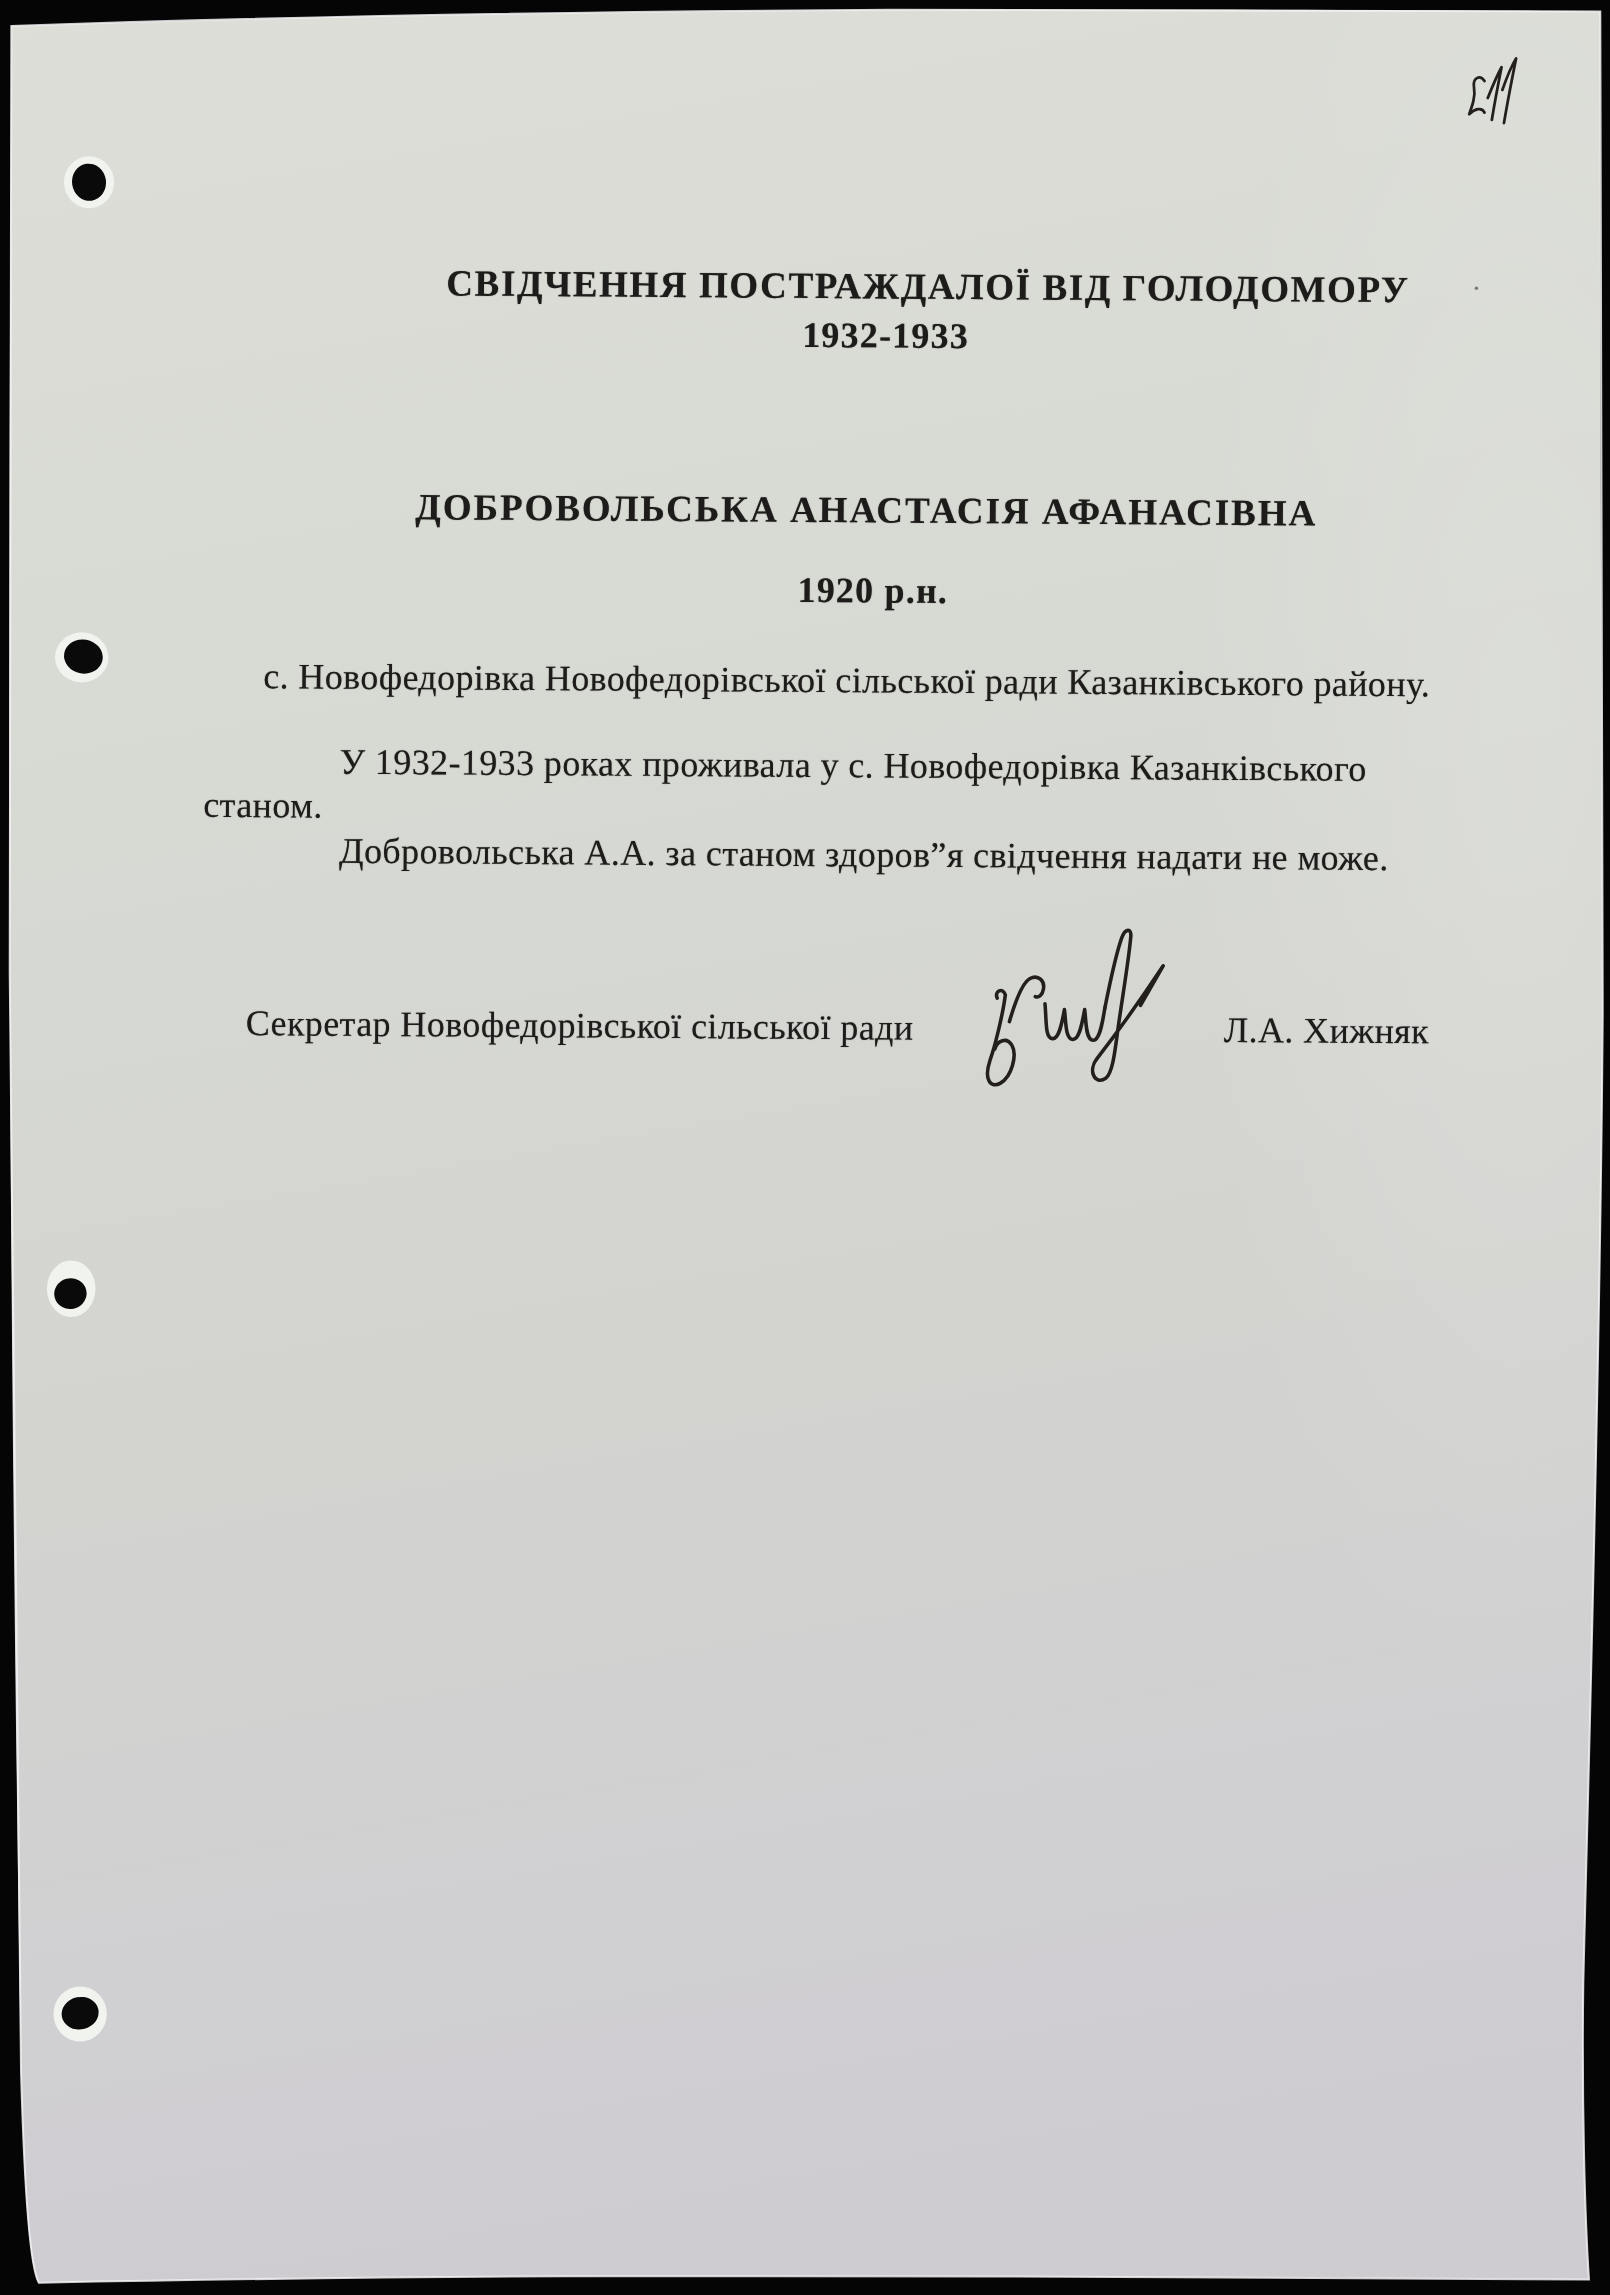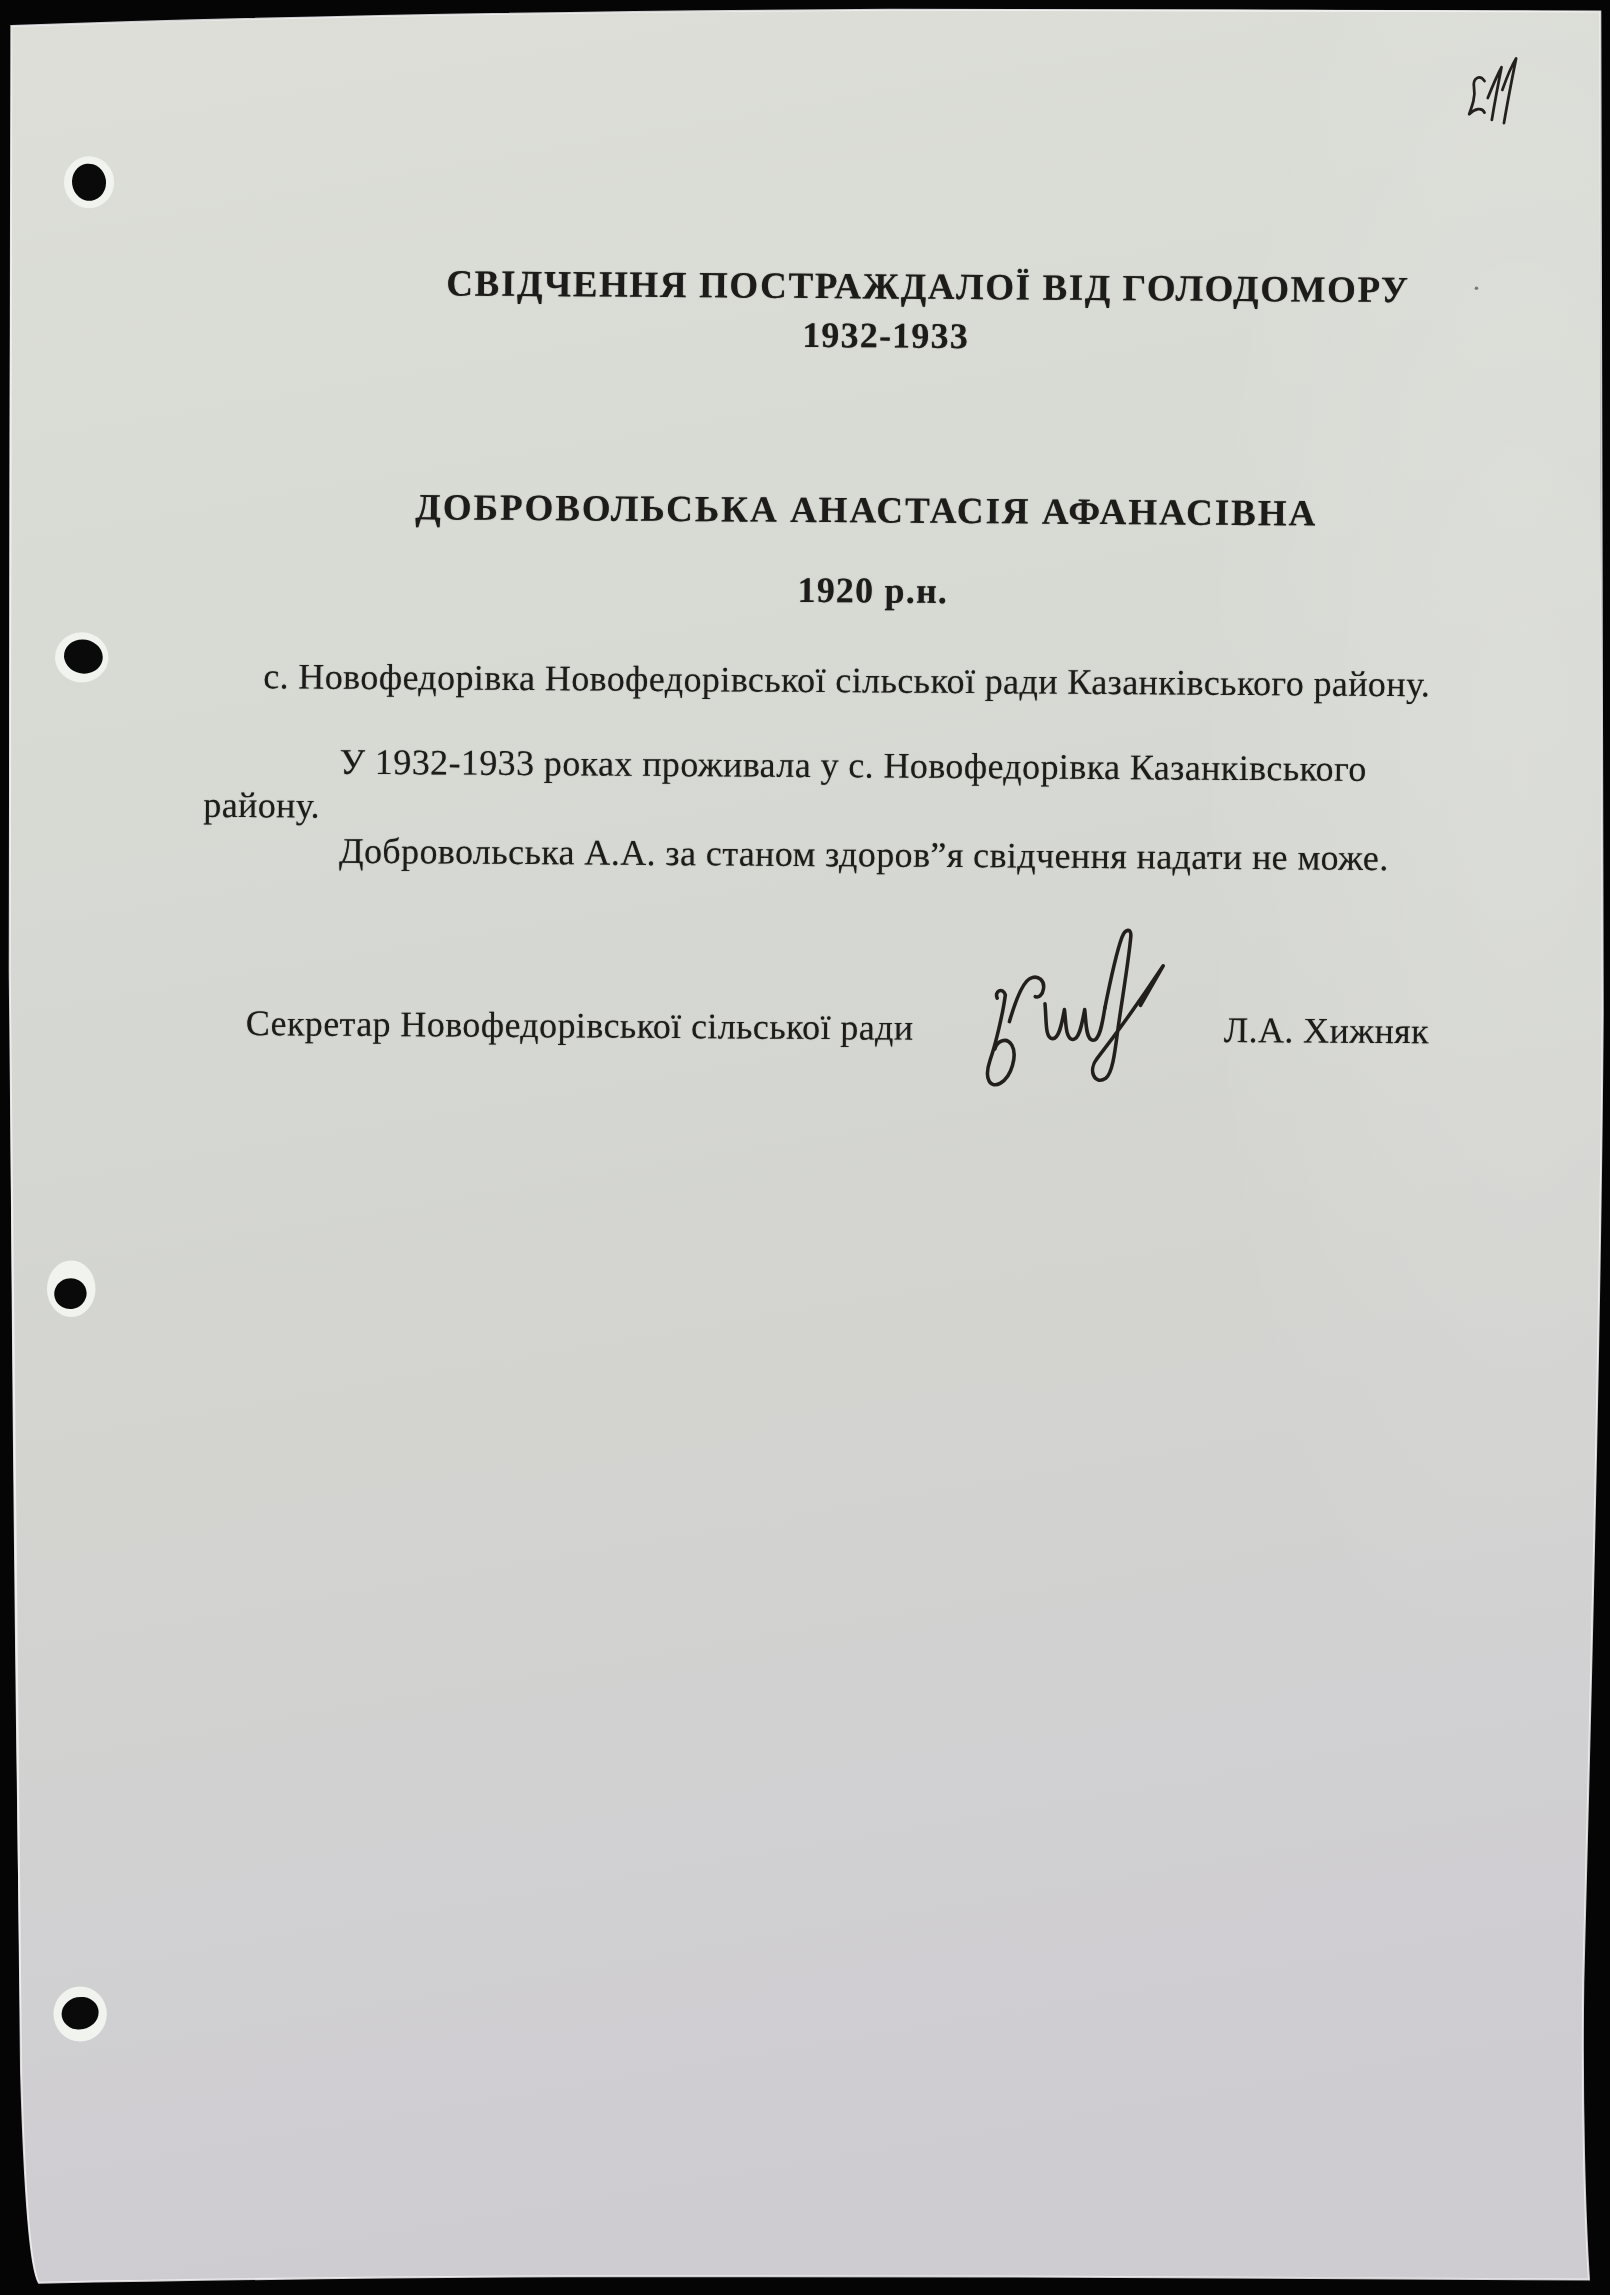--- a/index.html
+++ b/index.html
@@ -140,21 +140,21 @@
   <div class="textlayer">
     <div class="line centered hdr t-title1">СВІДЧЕННЯ ПОСТРАЖДАЛОЇ ВІД ГОЛОДОМОРУ</div>
     <div class="line centered hdr2 t-title2">1932-1933</div>
 
     <div class="line centered hdr t-name">ДОБРОВОЛЬСЬКА АНАСТАСІЯ АФАНАСІВНА</div>
     <div class="line centered hdr2 t-birth">1920 р.н.</div>
 
     <div class="line body-t t-address">с. Новофедорівка Новофедорівської сільської ради Казанківського району.</div>
 
     <div class="line body-t t-par1a">У 1932-1933 роках проживала у с. Новофедорівка Казанківського</div>
-    <div class="line body-t t-par1b">району.</div>
+    <div class="line body-t t-par1b">станом.</div>
 
     <div class="line body-t t-par2">Добровольська А.А. за станом здоров”я свідчення надати не може.</div>
 
     <div class="line body-t t-role">Секретар Новофедорівської сільської ради</div>
     <div class="line body-t t-signname">Л.А. Хижняк</div>
   </div>
 
 </div>
 
 

